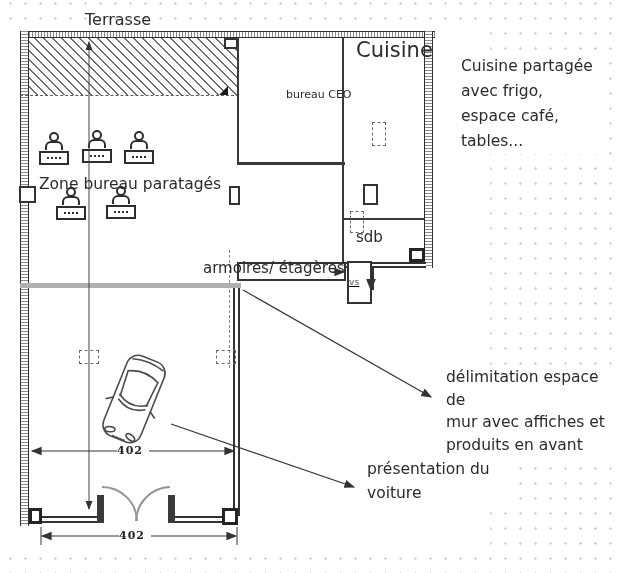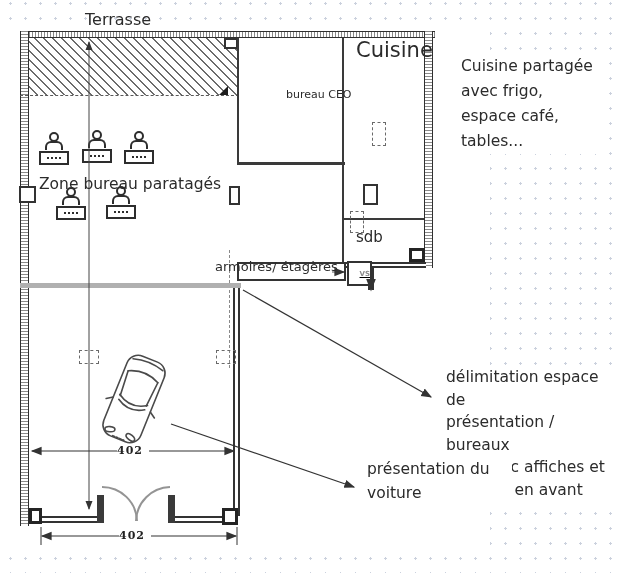--- a/index.html
+++ b/index.html
@@ -78,21 +78,21 @@
 <div class="abs wall-double-h" style="left:42px;top:516px;width:56px;height:7px;"></div>
 <div class="abs wall-solid" style="left:97px;top:495px;width:7px;height:28px;"></div>
 <div class="abs wall-solid" style="left:168px;top:495px;width:7px;height:28px;"></div>
 <div class="abs wall-double-h" style="left:175px;top:516px;width:48px;height:7px;"></div>
 <div class="abs corner-block" style="left:222px;top:508px;width:16px;height:17px;"></div>
 
 <div class="abs" style="left:229px;top:250px;width:0;height:118px;border-left:1.5px dashed #8a8a8a;"></div>
 <div class="abs" style="left:20px;top:283px;width:221px;height:5px;background:#b0b0b0;"></div>
 
 <div class="abs rect-thin" style="left:237px;top:262px;width:109px;height:19px;"></div>
-<div class="abs rect-thin" style="left:347px;top:261px;width:25px;height:25px;display:flex;align-items:center;justify-content:flex-end;text-decoration:underline;">
+<div class="abs rect-thin" style="left:347px;top:261px;width:25px;height:43px;display:flex;align-items:center;justify-content:flex-start;text-decoration:underline;">
   <span class="vs-lbl">VS</span>
 </div>
 <div class="abs rect-thin" style="left:229px;top:186px;width:11px;height:19px;"></div>
 <div class="abs rect-thin" style="left:363px;top:184px;width:15px;height:21px;"></div>
 <div class="abs rect-dashed" style="left:372px;top:122px;width:14px;height:24px;"></div>
 <div class="abs rect-dashed" style="left:350px;top:211px;width:14px;height:22px;"></div>
 <div class="abs rect-dashed" style="left:79px;top:350px;width:20px;height:14px;"></div>
 <div class="abs rect-dashed" style="left:216px;top:350px;width:20px;height:14px;"></div>
 
 <div class="abs desk" style="left:39px;top:132px;">
@@ -174,30 +174,29 @@
 </svg>
 
 <div class="abs dim-lbl" style="left:117px;top:444px;width:32px;">402</div>
 <div class="abs dim-lbl" style="left:119px;top:529px;width:32px;">402</div>
 
 <div class="abs lbl" style="left:85px;top:10px;font-size:16px;">Terrasse</div>
 <div class="abs lbl" style="left:356px;top:38px;font-size:21px;">Cuisine</div>
 <div class="abs lbl" style="left:254px;top:88px;font-size:11px;margin-left:32px;">bureau CEO</div>
 <div class="abs lbl" style="left:39px;top:175px;font-size:15.5px;">Zone bureau paratagés</div>
 <div class="abs lbl" style="left:356px;top:228px;font-size:15px;">sdb</div>
-<div class="abs lbl" style="left:203px;top:259px;font-size:13px;margin-left:12px;">armoires/ étagères</div>
+<div class="abs lbl" style="left:203px;top:259px;font-size:15px;">armoires/ étagères</div>
 
 <div class="abs note" style="left:461px;top:54px;width:140px;line-height:25px;">
   <div>Cuisine partagée</div>
   <div>avec frigo,</div>
   <div>espace café,</div>
   <div>tables...</div>
 </div>
 <div class="abs note" style="left:446px;top:366px;width:168px;line-height:22.5px;">
   <div>délimitation espace de</div>
-  <div>présentation / bureaux</div>
   <div>mur avec affiches et</div>
   <div>produits en avant</div>
 </div>
 <div class="abs note" style="left:367px;top:457px;width:145px;line-height:24px;">
   <div>présentation du</div>
   <div>voiture</div>
 </div>
 
 </body></html>

